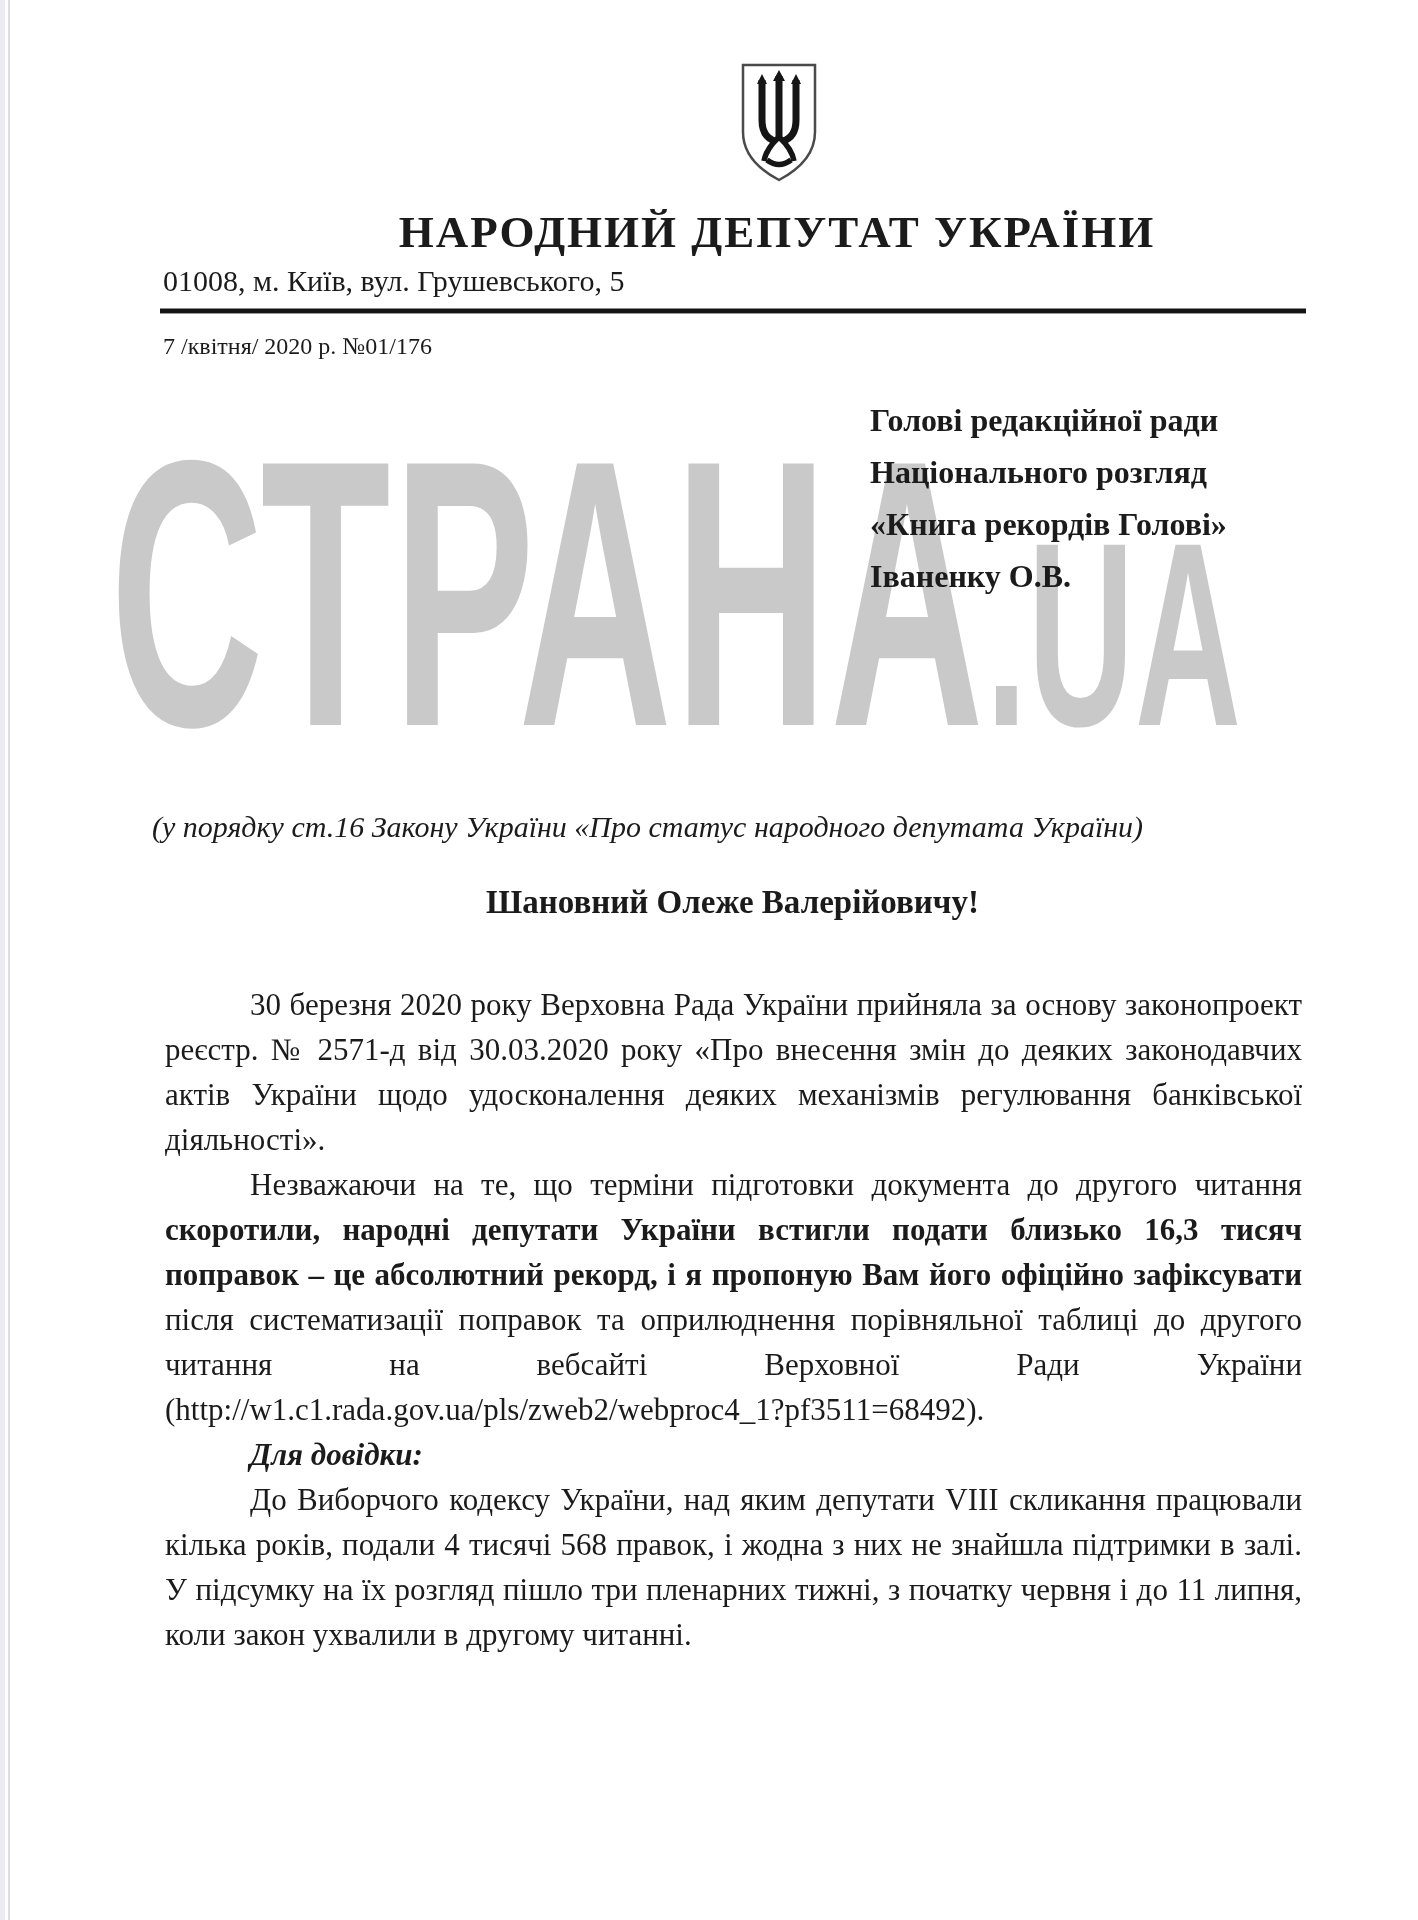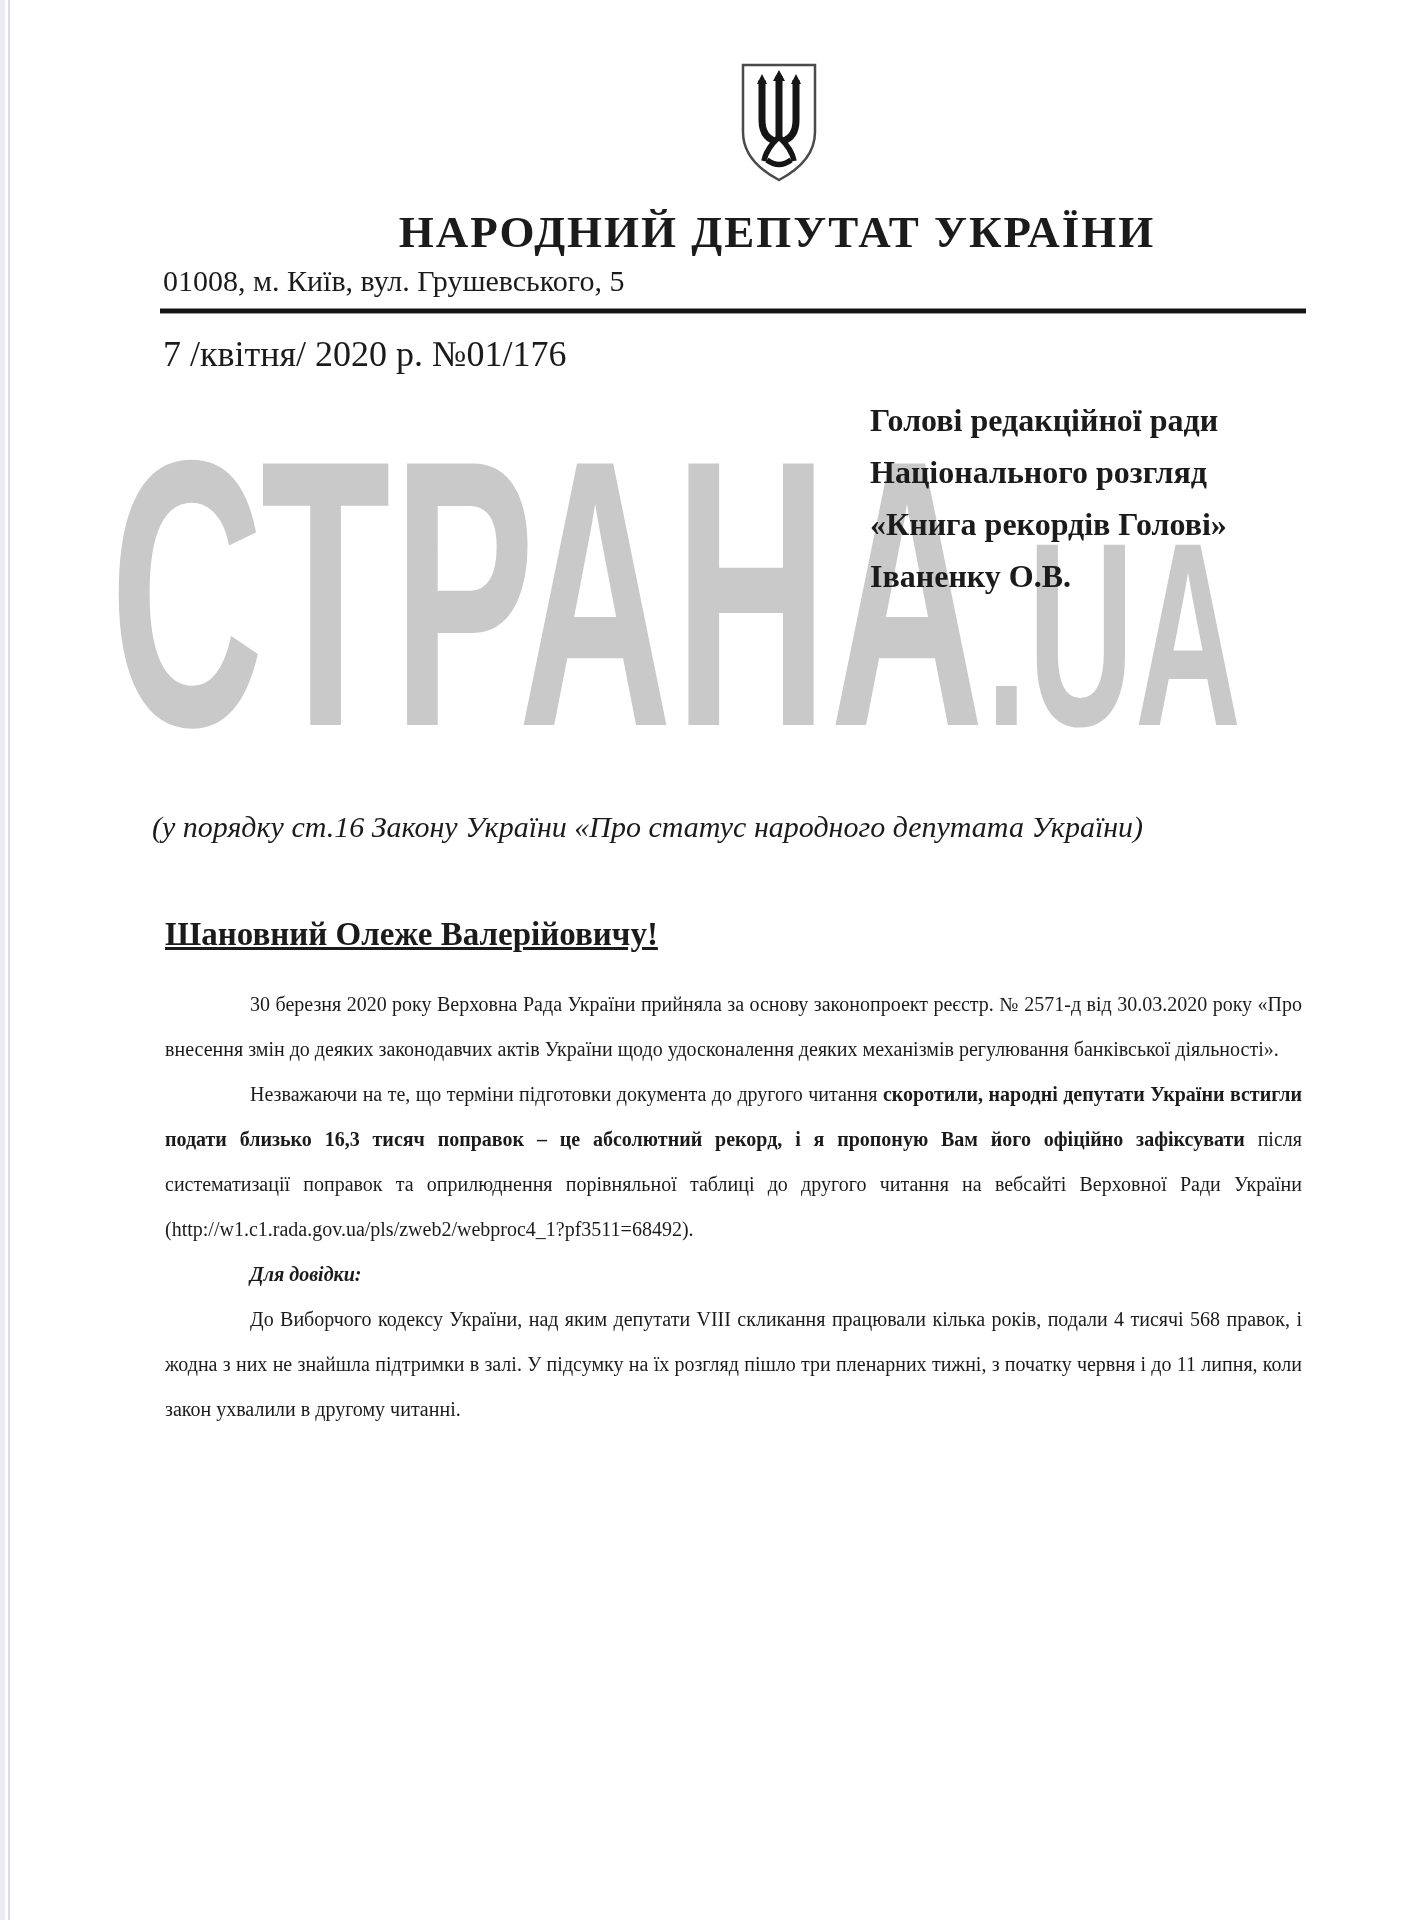--- a/index.html
+++ b/index.html
@@ -16,21 +16,21 @@
   .org-name {
     position:absolute; left:136px; right:0; top:206px;
     text-align:center; font-size:45px; font-weight:bold; letter-spacing:2px;
     white-space:nowrap;
   }
   .address  { position:absolute; left:163px; top:264px; font-size:30px; }
   .rule {
     position:absolute; left:160px; width:1146px; top:308px; height:7px;
     background:linear-gradient(to bottom,#8a8a8a 0 1px,#141414 1px 5px,#9a9a9a 5px 6px,#ffffff 6px 7px);
   }
-  .dateline { position:absolute; left:163px; top:333px; font-size:36px; }
+  .dateline { position:absolute; left:163px; top:333px; font-size:24px; }
 
   .recipient {
     position:absolute; left:870px; top:394px; z-index:2;
     font-size:32px; font-weight:bold; line-height:52px; white-space:nowrap;
   }
 
   .watermark {
     position:absolute; left:110px; top:446px; z-index:1;
     font-family:"Liberation Sans", sans-serif; font-weight:bold;
     color:#c9c9c9; white-space:nowrap; line-height:0.78;
@@ -41,27 +41,27 @@
 
   .doc-title {
     position:absolute; left:165px; width:1135px; top:748px; z-index:2;
     text-align:center; font-size:37px; font-weight:bold; letter-spacing:1px;
   }
   .doc-subtitle {
     position:absolute; left:152px; width:1160px; top:810px; z-index:2;
     text-align:left; font-style:italic; font-size:30px; white-space:nowrap;
   }
   .salutation {
-    position:absolute; left:165px; width:1135px; top:916px; z-index:2;
-    text-align:left; font-size:33px; font-weight:bold;text-decoration:underline;
+    position:absolute; left:165px; width:1135px; top:884px; z-index:2;
+    text-align:center; font-size:33px; font-weight:bold;
   }
 
   .body-text {
     position:absolute; left:165px; top:982px; width:1137px; z-index:2;
-    font-size:20px; line-height:45px; text-align:justify;
+    font-size:31px; line-height:45px; text-align:justify;
   }
   .body-text p { margin:0; text-indent:85px; }
   .b { font-weight:bold; }
   .ref-label { font-weight:bold; font-style:italic; text-align:left; }
 </style>
 </head>
 <body>
 
 <div class="page">
   <div class="left-edge"></div>

